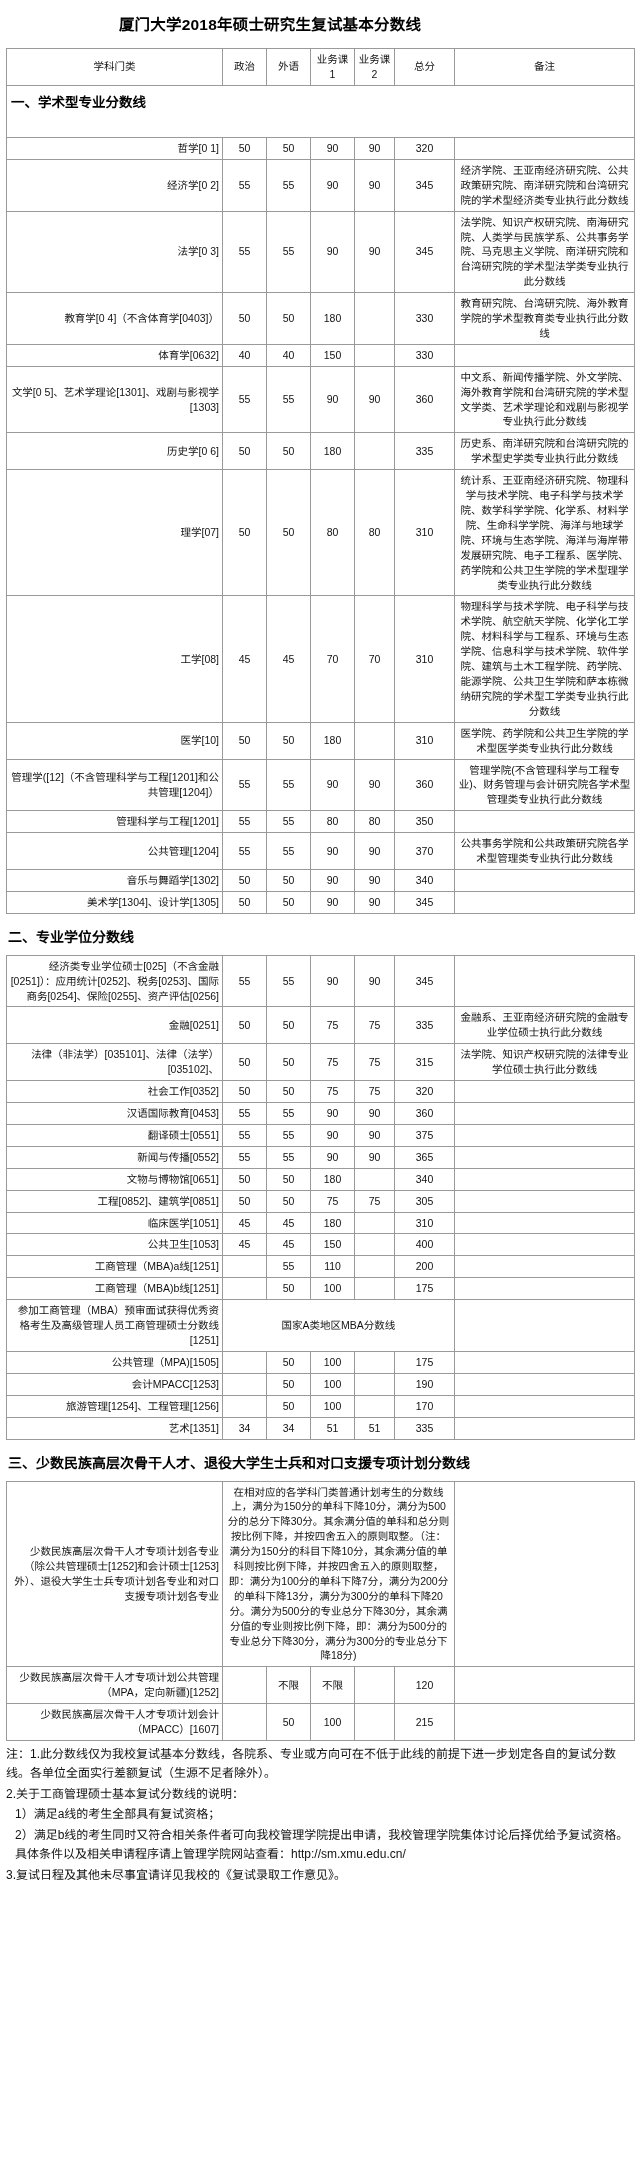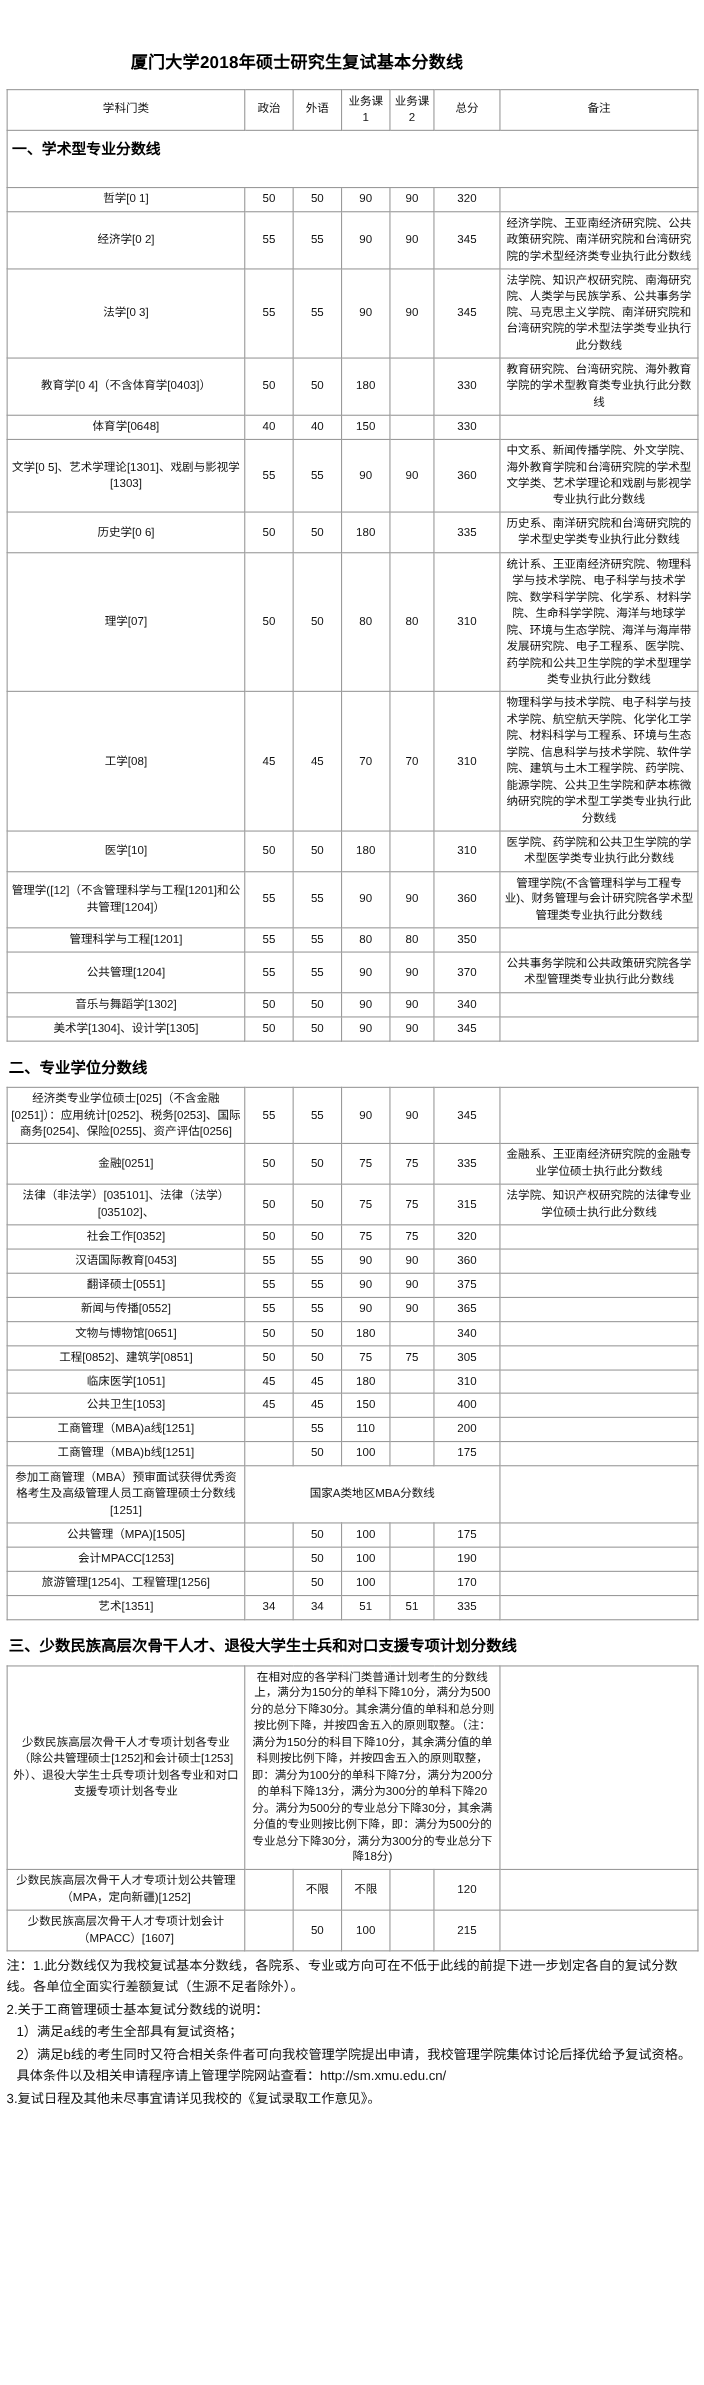--- a/index.html
+++ b/index.html
@@ -10,21 +10,20 @@
     background: #ffffff;
   }
   body {
     width: 640px;
     font-family: "Liberation Sans", "DejaVu Sans", sans-serif;
     color: #1a1a1a;
   }
   .page {
     width: 540px;
     padding: 0 6px 10px 6px;
-    margin-top: 32px;
   }
   .doc-title {
     text-align: center;
     font-size: 15.5px;
     font-weight: bold;
     letter-spacing: 0.2px;
     padding: 12px 0 14px 0;
     color: #000;
   }
   table.score-table {
@@ -42,21 +41,21 @@
     vertical-align: middle;
     font-weight: normal;
   }
   th.hdr {
     text-align: center;
     font-weight: normal;
     font-size: 11px;
     padding: 5px 2px;
   }
   td.subj {
-    text-align: center;
+    text-align: right;
     padding-left: 4px;
     padding-right: 2px;
   }
   td.num {
     text-align: center;
   }
   td.note {
     text-align: center;
     padding-left: 4px;
     padding-right: 3px;
@@ -166,21 +165,21 @@
         <tr>
           <td class="subj">教育学[0 4]（不含体育学[0403]）</td>
           <td class="num">50</td>
           <td class="num">50</td>
           <td class="num">180</td>
           <td class="num"></td>
           <td class="num">330</td>
           <td class="note">教育研究院、台湾研究院、海外教育学院的学术型教育类专业执行此分数线</td>
         </tr>
         <tr>
-          <td class="subj">体育学[0648]</td>
+          <td class="subj">体育学[0632]</td>
           <td class="num">40</td>
           <td class="num">40</td>
           <td class="num">150</td>
           <td class="num"></td>
           <td class="num">330</td>
           <td class="note"></td>
         </tr>
         <tr>
           <td class="subj">文学[0 5]、艺术学理论[1301]、戏剧与影视学[1303]</td>
           <td class="num">55</td>

